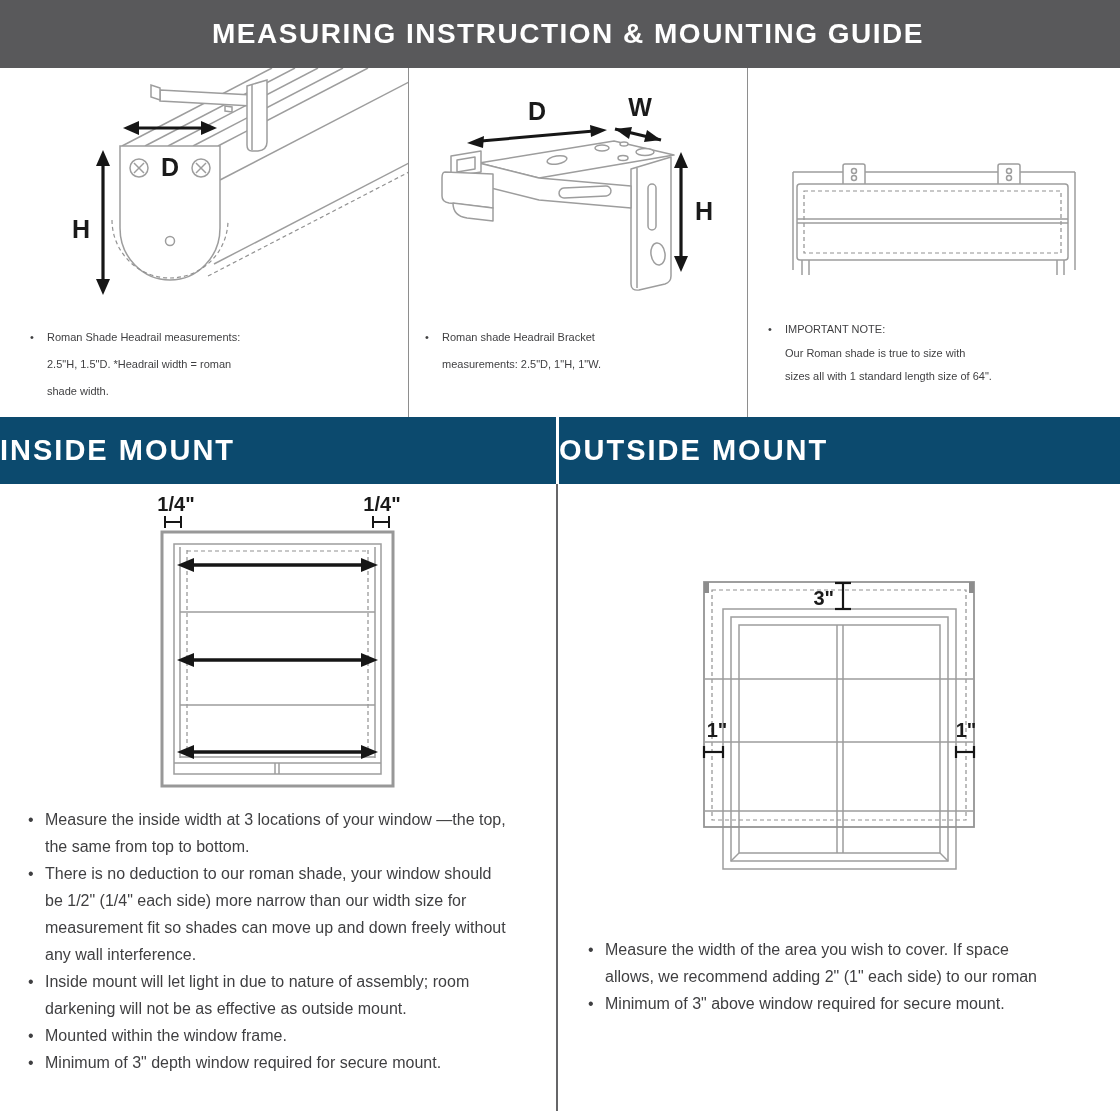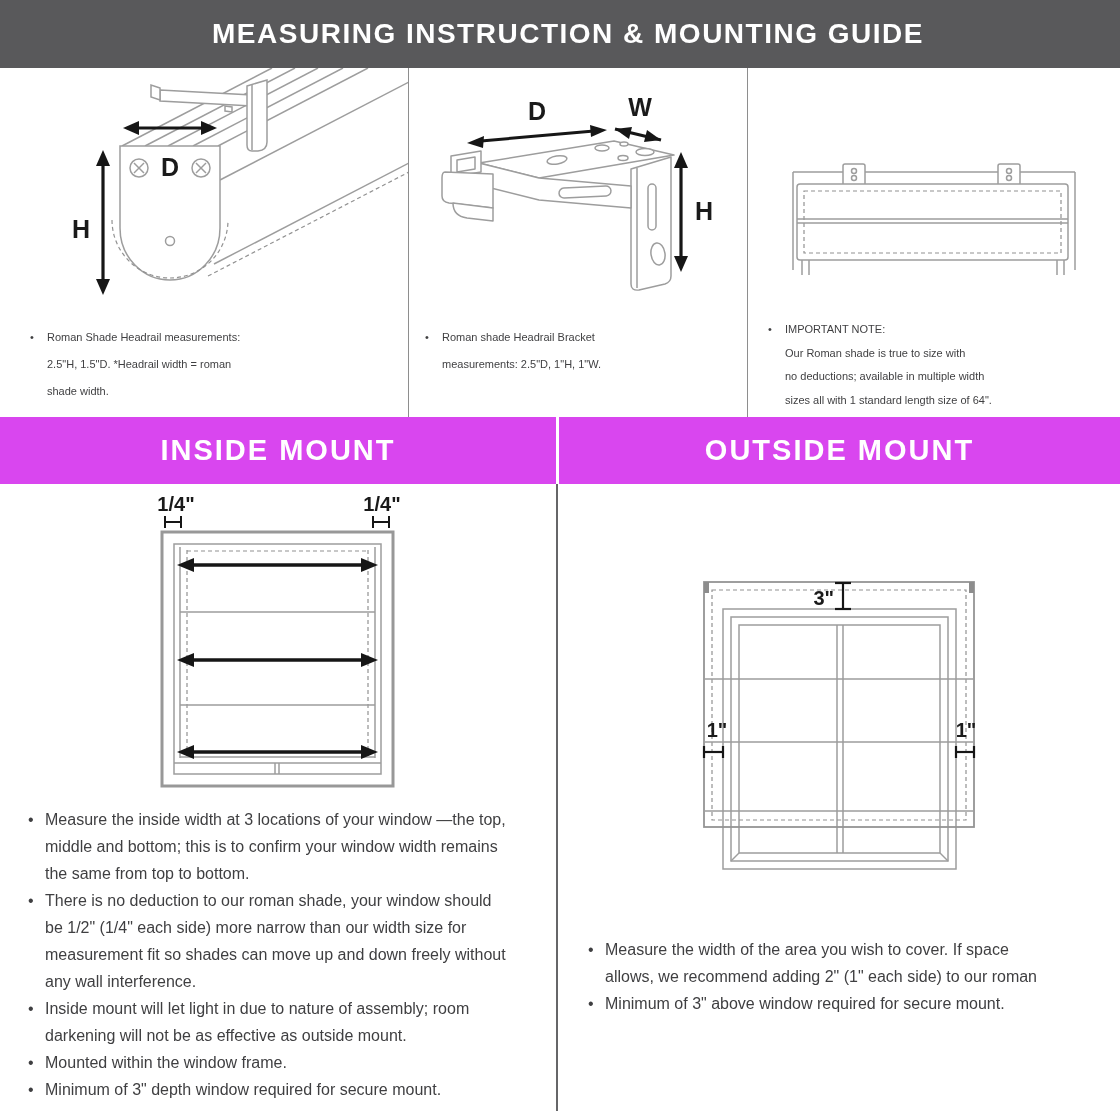--- a/index.html
+++ b/index.html
@@ -9,21 +9,21 @@
     font-family:"Liberation Sans", sans-serif; color:#3f3f41; overflow:hidden;
   }
   
   .top-banner {
     height:68px; background:#59595b; color:#fff;
     display:flex; align-items:center; justify-content:center;
     font-size:28px; font-weight:bold; letter-spacing:1.5px;padding-left:16px;
   }
   .mount-banners { height:67px; display:flex; }
   .mount-banners .cell {
-    background:#d946ef; color:#fff; display:flex; align-items:center; justify-content:center;
+    background:#0c4a6e; color:#fff; display:flex; align-items:center; justify-content:flex-start;
     font-size:29px; font-weight:bold; letter-spacing:2px;
   }
   .cell.left { width:556px; }
   .cell.right { flex:1; }
   .banner-gap { width:3px; background:#fff; }
   
   .row-top { height:349px; display:flex; }
   .panel { position:relative; overflow:hidden; }
   .panel.p1 { width:409px; border-right:1.5px solid #8e8e8e; }
   .panel.p2 { width:339px; border-right:1.5px solid #8e8e8e; }
@@ -214,21 +214,20 @@
         <rect x="56" y="123" width="257" height="62" class="dash"></rect>
         <line class="art" stroke-width="1.2" x1="49" y1="151" x2="320" y2="151"></line>
         <line class="art" stroke-width="1.2" x1="49" y1="155" x2="320" y2="155"></line>
       </svg>
       <div class="ptext">
         <div class="bullet">
           <span class="dot"></span>
           <span class="lines">
             <span>IMPORTANT NOTE:</span>
             <span>Our Roman shade is true to size with</span>
-            <span>no deductions; available in multiple width</span>
             <span>sizes all with 1 standard length size of 64".</span>
           </span>
         </div>
       </div>
     </div>
   </div>
 
   <div class="mount-banners">
     <div class="cell left">
       <span>INSIDE MOUNT</span>
@@ -289,21 +288,20 @@
           <line class="blk" stroke-width="3.4" x1="191" y1="268" x2="364" y2="268"></line>
           <polygon class="head" points="177,268 194,261 194,275"></polygon>
           <polygon class="head" points="378,268 361,261 361,275"></polygon>
         </g>
       </svg>
       <div class="btext">
         <div class="bullet">
           <span class="dot"></span>
           <span class="lines">
             <span>Measure the inside width at 3 locations of your window —the top,</span>
-            <span>middle and bottom; this is to confirm your window width remains</span>
             <span>the same from top to bottom.</span>
           </span>
         </div>
         <div class="bullet">
           <span class="dot"></span>
           <span class="lines">
             <span>There is no deduction to our roman shade, your window should</span>
             <span>be 1/2" (1/4" each side) more narrow than our width size for</span>
             <span>measurement fit so shades can move up and down freely without</span>
             <span>any wall interference.</span>

